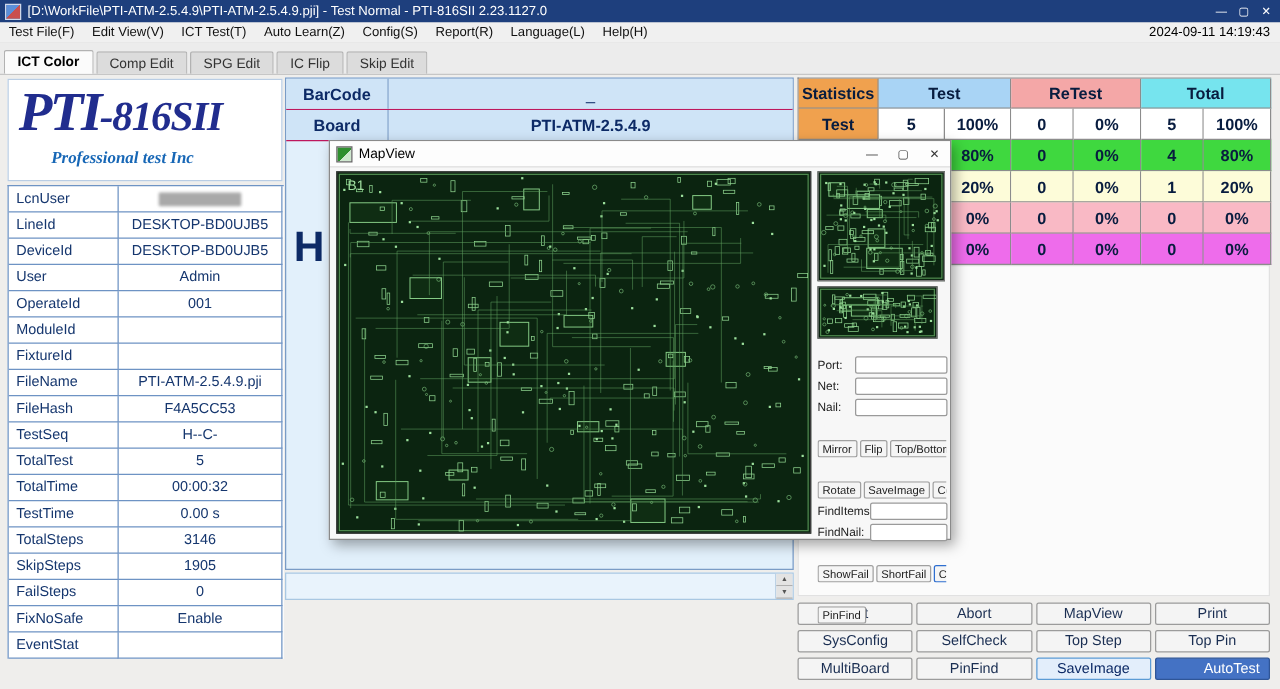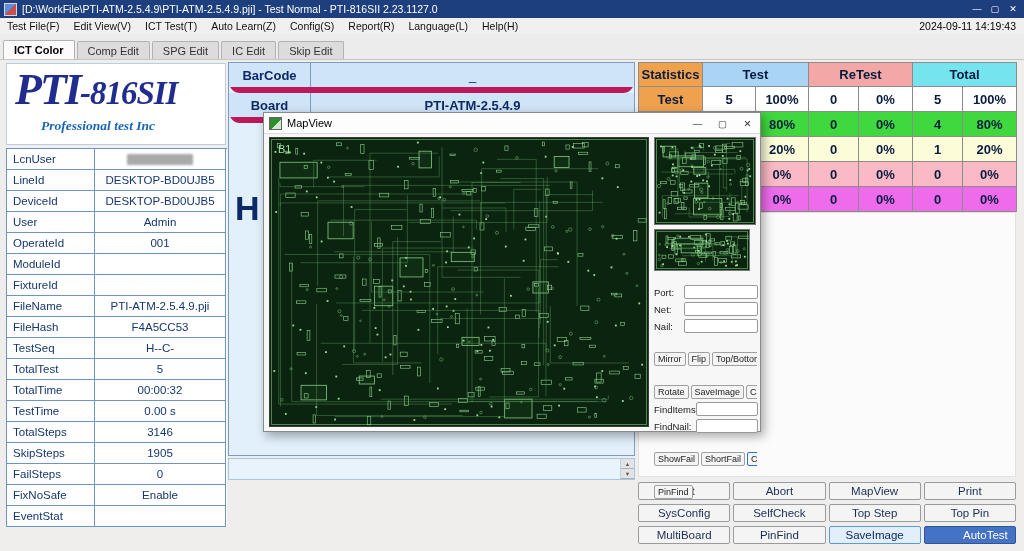--- a/index.html
+++ b/index.html
@@ -48,21 +48,21 @@
     border-top:1px solid #6e93c4;border-left:1px solid #6e93c4;background:#fff;}
   .it-cell{border-right:1px solid #6e93c4;border-bottom:1px solid #6e93c4;
     display:flex;align-items:center;font-size:11.5px;color:#15366e;overflow:hidden;}
   .it-label{padding-left:6px;}
   .it-value{justify-content:center;}
   .redacted{width:66px;height:11px;background:#a9a9a9;border-radius:1px;filter:blur(1.2px);}
 
   
   .mid-panel{left:228px;top:62px;width:407px;height:394px;background:#e2f0fb;
     border:1px solid #7a9cc6;box-sizing:border-box;}
-  .bc-row{display:grid;grid-template-columns:82px 1fr;height:24px;border-bottom:6px solid #be185d;border-radius:11px;}
+  .bc-row{display:grid;grid-template-columns:82px 1fr;height:24px;border-bottom:1px solid #be185d;}
   .bc-label{background:#cfe4f7;border-right:1px solid #7a9cc6;display:flex;align-items:center;
     justify-content:center;font-size:13px;font-weight:bold;color:#0d2a66;}
   .bc-value{background:#cfe4f7;display:flex;align-items:center;justify-content:center;
     font-size:13px;color:#0d2a66;}
   .board-value{font-weight:bold;}
   .display-area{position:relative;height:344px;}
   .big-letter{position:absolute;left:6px;top:66px;font-size:34px;font-weight:bold;color:#0d2a66;}
 
   .log-strip{left:228px;top:458px;width:407px;height:22px;background:#e9f3fc;
     border:1px solid #a9c7e2;box-sizing:border-box;}
@@ -146,21 +146,21 @@
       <span class="menu-item">Language(L)</span>
       <span class="menu-item">Help(H)</span>
     </div>
   <span class="datetime">2024-09-11 14:19:43</span>
 </div>
 
 <div class="abs tabbar" id="tabbar">
     <span class="tab active">ICT Color</span>
     <span class="tab">Comp Edit</span>
     <span class="tab">SPG Edit</span>
-    <span class="tab">IC Edit</span>
+    <span class="tab">IC Flip</span>
     <span class="tab">Skip Edit</span>
   </div>
 
 <div class="abs logo-box">
   <div class="brand">
     <span class="brand-main">PTI</span><span class="brand-suffix">-816SII</span>
   </div>
   <div class="tagline">Professional test Inc</div>
 </div>
 

